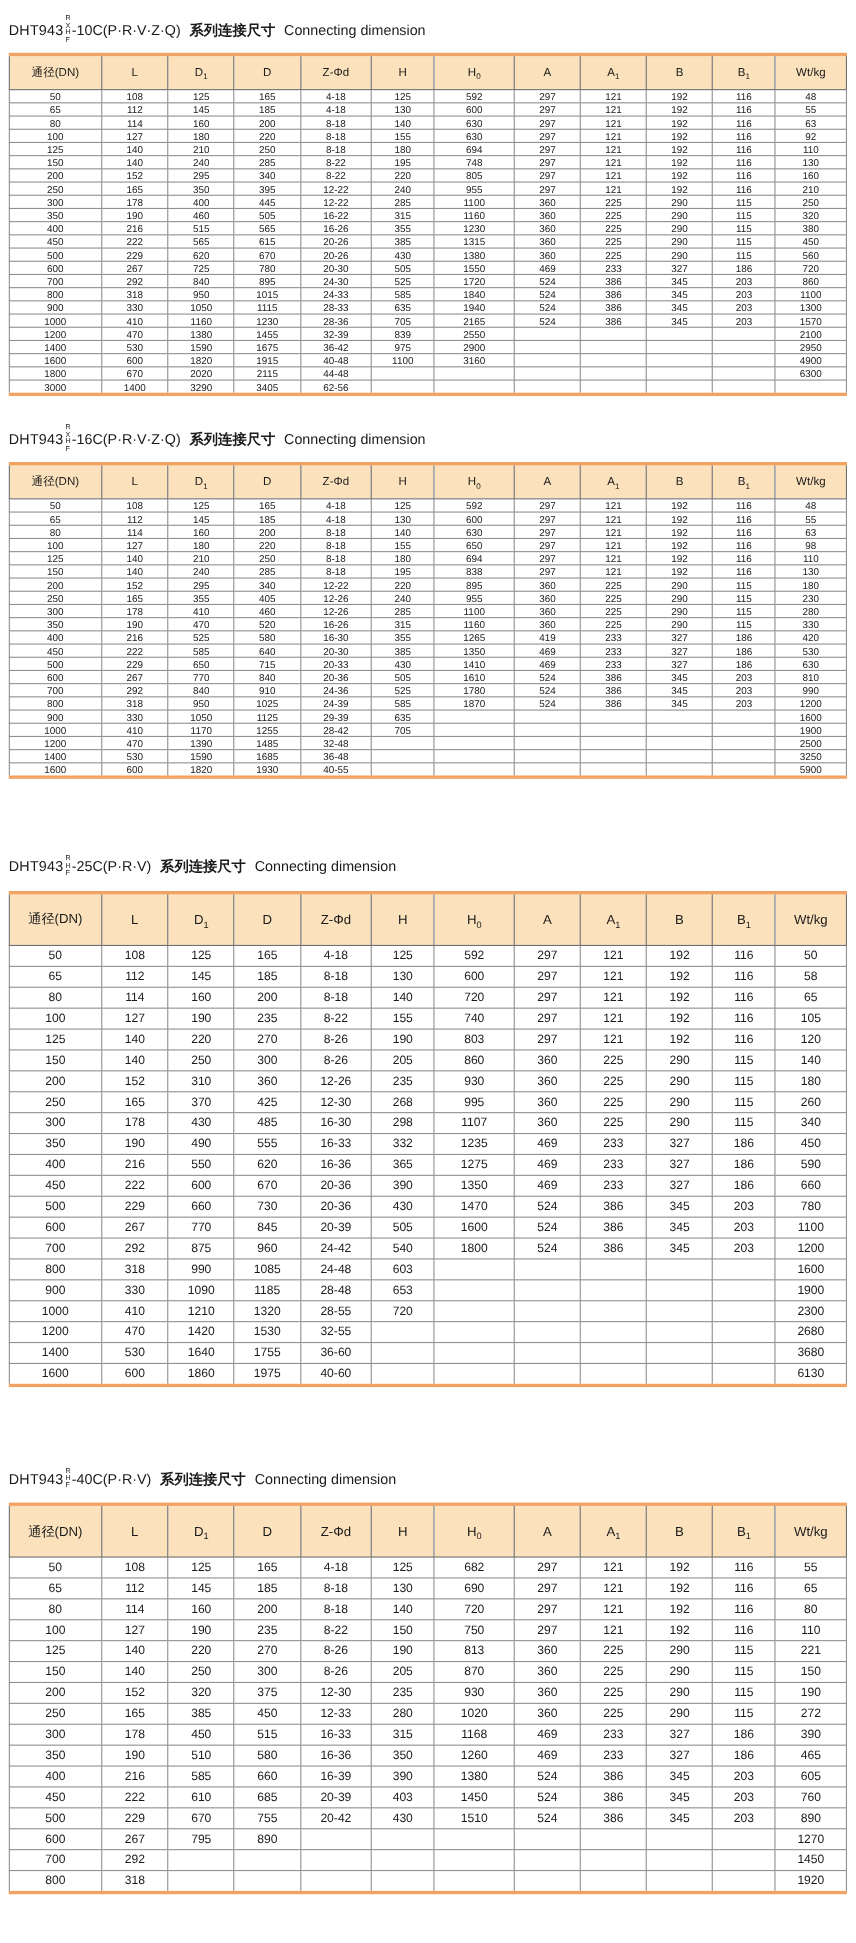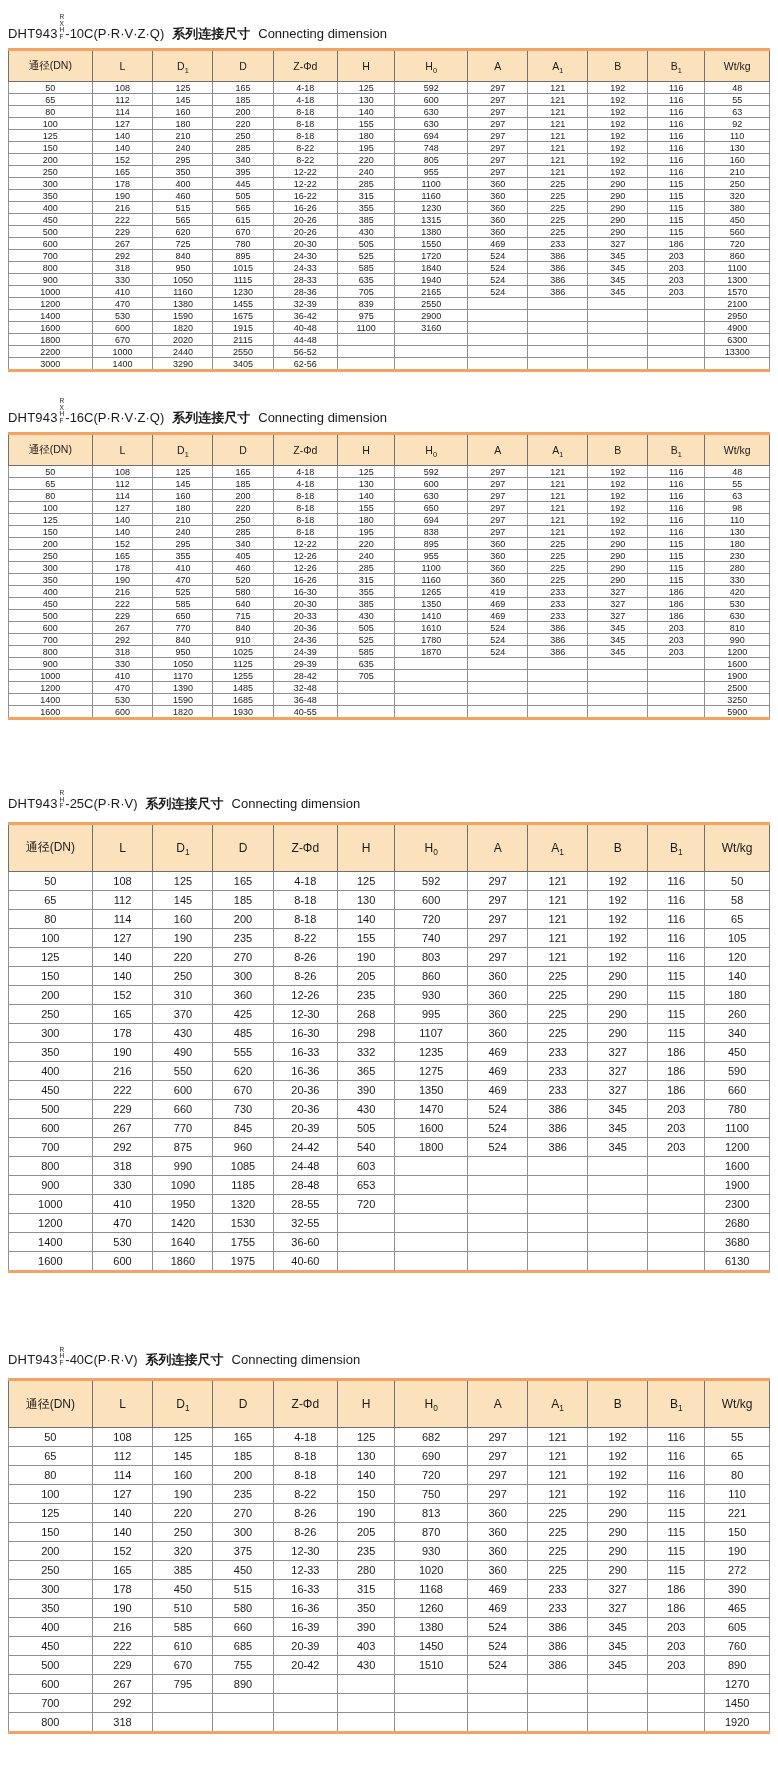--- a/index.html
+++ b/index.html
@@ -15,21 +15,21 @@
     color:var(--ink);
     -webkit-font-smoothing:antialiased;
   }
   .page{padding:4px 8px 10px 8px;}
   .section{margin:0;}
   .sec2{margin-top:16px;}
   .sec3{margin-top:56px;}
   .sec4{margin-top:60px;}
 
   .title-row{
-    display:flex;align-items:flex-end;
+    display:flex;align-items:center;
     font-size:13px;line-height:1;
     padding:10px 0 8px 0;
     white-space:nowrap;
   }
   .sec3 .title-row,.sec4 .title-row{padding:14px 0 12px 0;}
   .title-row .code{letter-spacing:0.2px;}
   .stack{
     display:inline-flex;flex-direction:column;align-items:flex-start;
     font-size:6.5px;line-height:6.5px;margin:0 1px 0 2px;
   }
@@ -418,34 +418,20 @@
             <td>44-48</td>
             <td></td>
             <td></td>
             <td></td>
             <td></td>
             <td></td>
             <td></td>
             <td>6300</td>
           </tr>
           <tr>
-            <td>2200</td>
-            <td>1000</td>
-            <td>2440</td>
-            <td>2550</td>
-            <td>56-52</td>
-            <td></td>
-            <td></td>
-            <td></td>
-            <td></td>
-            <td></td>
-            <td></td>
-            <td>13300</td>
-          </tr>
-          <tr>
             <td>3000</td>
             <td>1400</td>
             <td>3290</td>
             <td>3405</td>
             <td>62-56</td>
             <td></td>
             <td></td>
             <td></td>
             <td></td>
             <td></td>
@@ -1077,21 +1063,21 @@
             <td></td>
             <td></td>
             <td></td>
             <td></td>
             <td></td>
             <td>1900</td>
           </tr>
           <tr>
             <td>1000</td>
             <td>410</td>
-            <td>1950</td>
+            <td>1210</td>
             <td>1320</td>
             <td>28-55</td>
             <td>720</td>
             <td></td>
             <td></td>
             <td></td>
             <td></td>
             <td></td>
             <td>2300</td>
           </tr>

